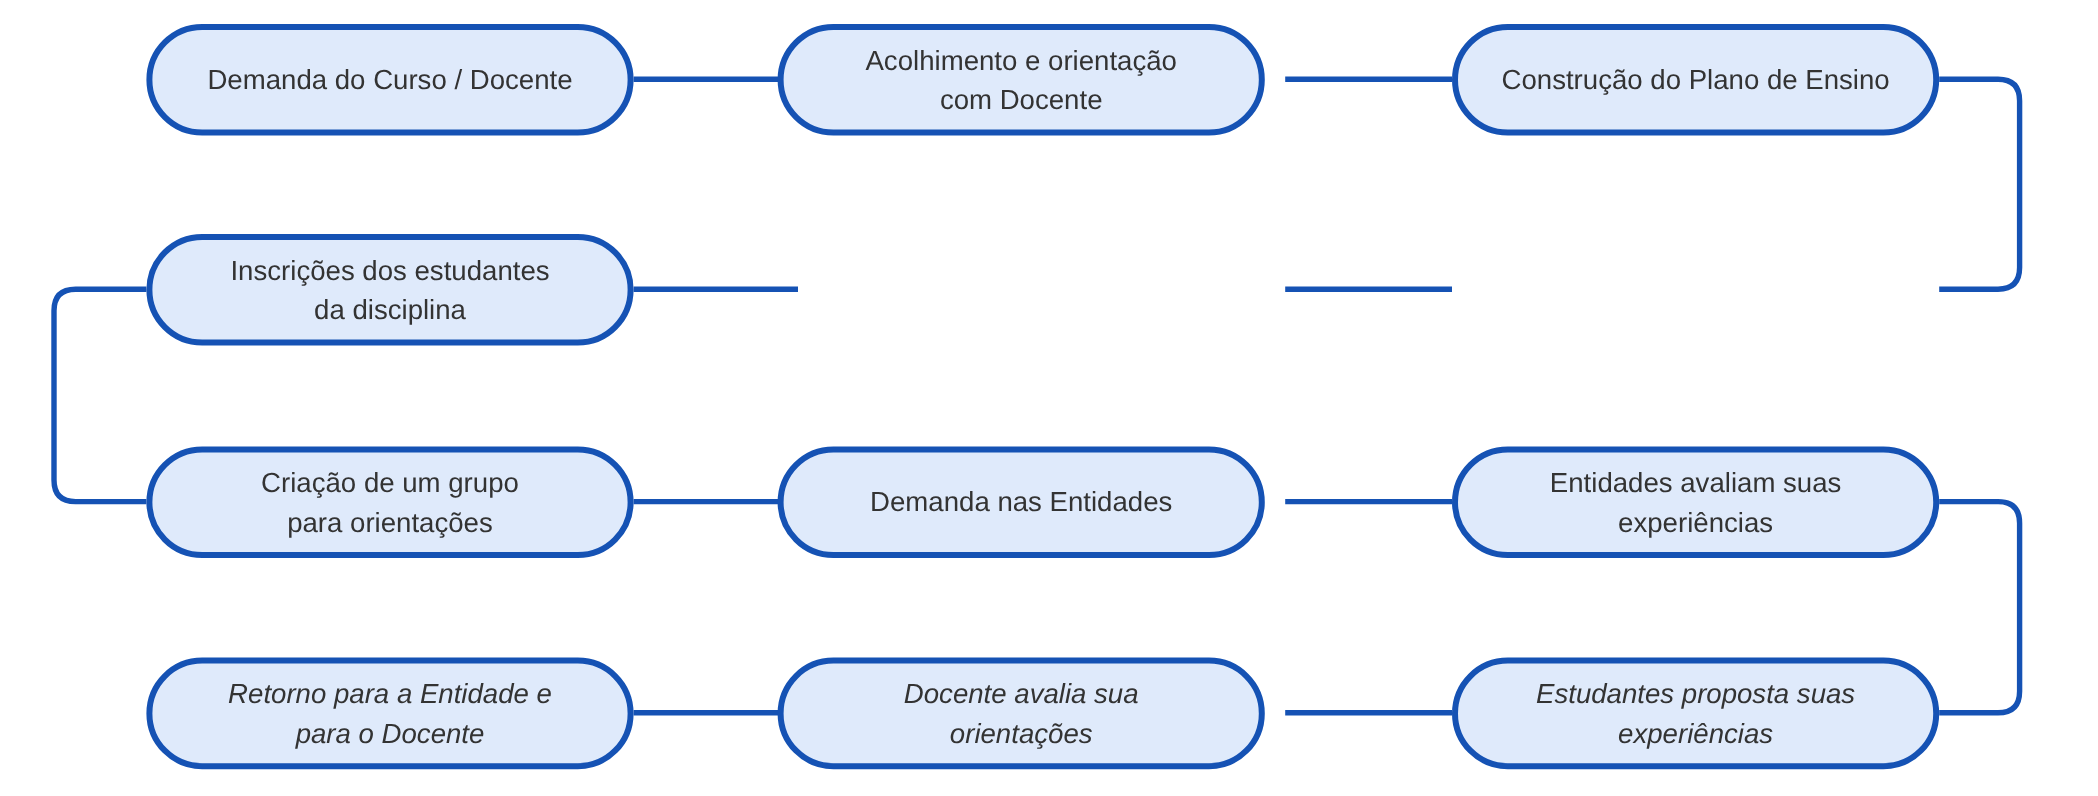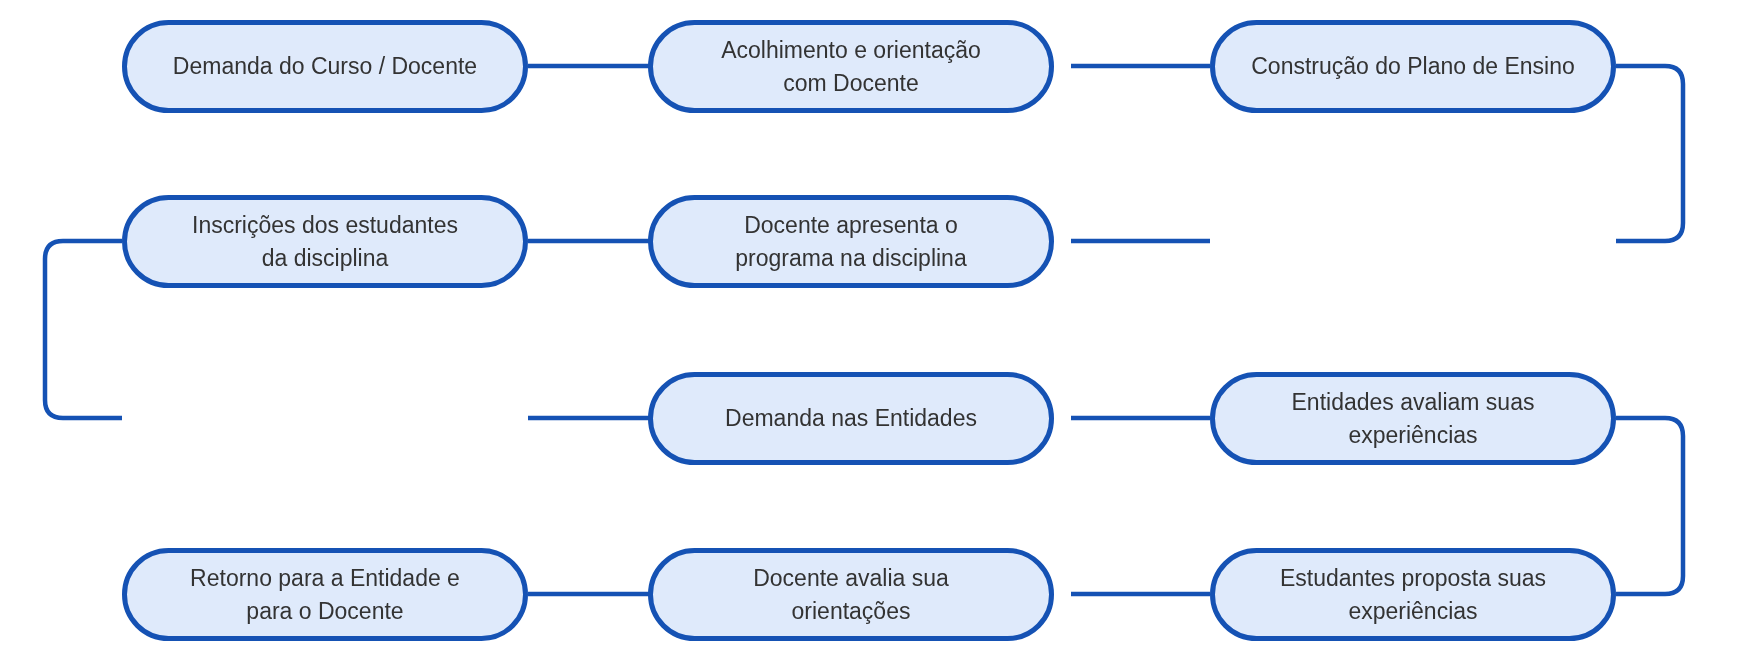--- a/index.html
+++ b/index.html
@@ -47,21 +47,21 @@
     color: var(--text-color);
     white-space: pre-line;
   }
   
   .c1 { left: 122px; }
   .c2 { left: 648px; }
   .c3 { left: 1210px; }
   .r1 { top: 20px; }
   .r2 { top: 195px; }
   .r3 { top: 372px; }
-  .r4 { top: 548px; }
+  .r4 { top: 548px; font-style: italic; }
 </style>
 </head>
 <body>
 
 <div class="canvas">
 
   <svg class="connector-layer" viewBox="0 0 1748 663" aria-hidden="true">
     <path d="M528 66 H665"></path>
     <path d="M1071 66 H1210"></path>
     <path d="M1616 66 H1665 Q1683 66 1683 84 V223 Q1683 241 1665 241 H1616"></path>
@@ -75,23 +75,23 @@
     <path d="M665 594 H528"></path>
   </svg>
 
   <div class="flow-node c1 r1">Demanda do Curso / Docente</div>
   <div class="flow-node c2 r1">Acolhimento e orientação
 com Docente</div>
   <div class="flow-node c1 r2">Inscrições dos estudantes
 da disciplina</div>
 
   <div class="flow-node c3 r1">Construção do Plano de Ensino</div>
-  <div class="flow-node c2 r2">Docente apresenta o
-programa na disciplina</div>
 
+  <div class="flow-node c1 r3">Criação de um grupo
+para orientações</div>
   <div class="flow-node c2 r3">Demanda nas Entidades</div>
   <div class="flow-node c3 r3">Entidades avaliam suas
 experiências</div>
 
   <div class="flow-node c1 r4">Retorno para a Entidade e
 para o Docente</div>
   <div class="flow-node c2 r4">Docente avalia sua
 orientações</div>
   <div class="flow-node c3 r4">Estudantes proposta suas
 experiências</div>

